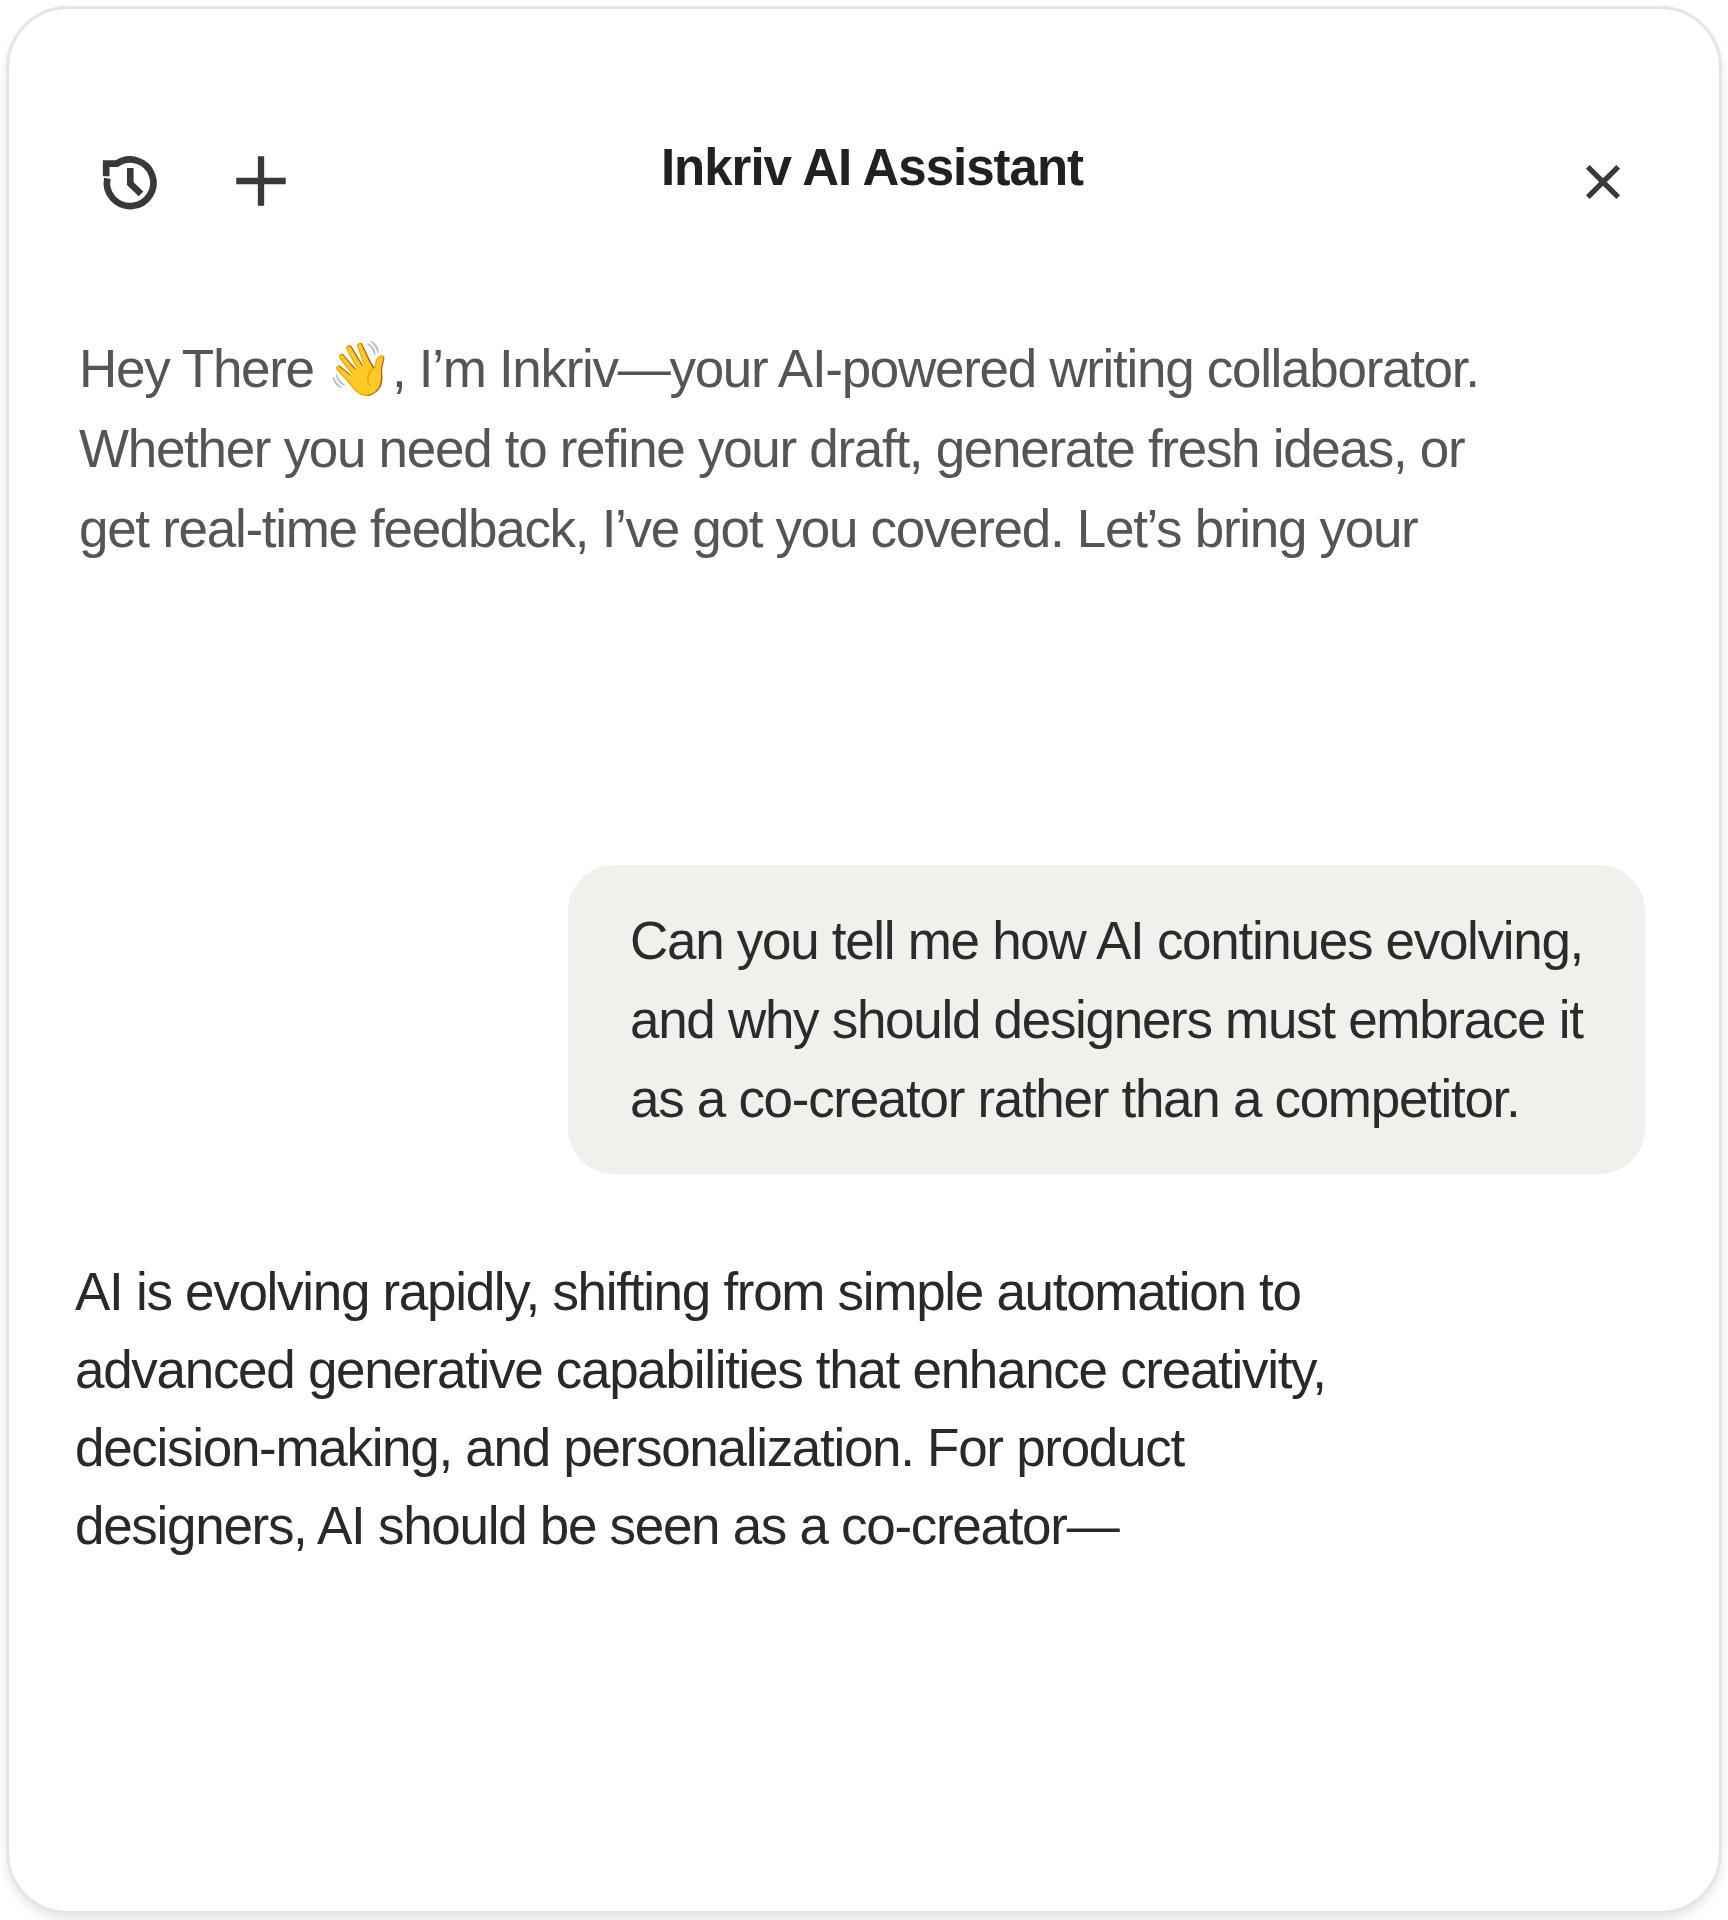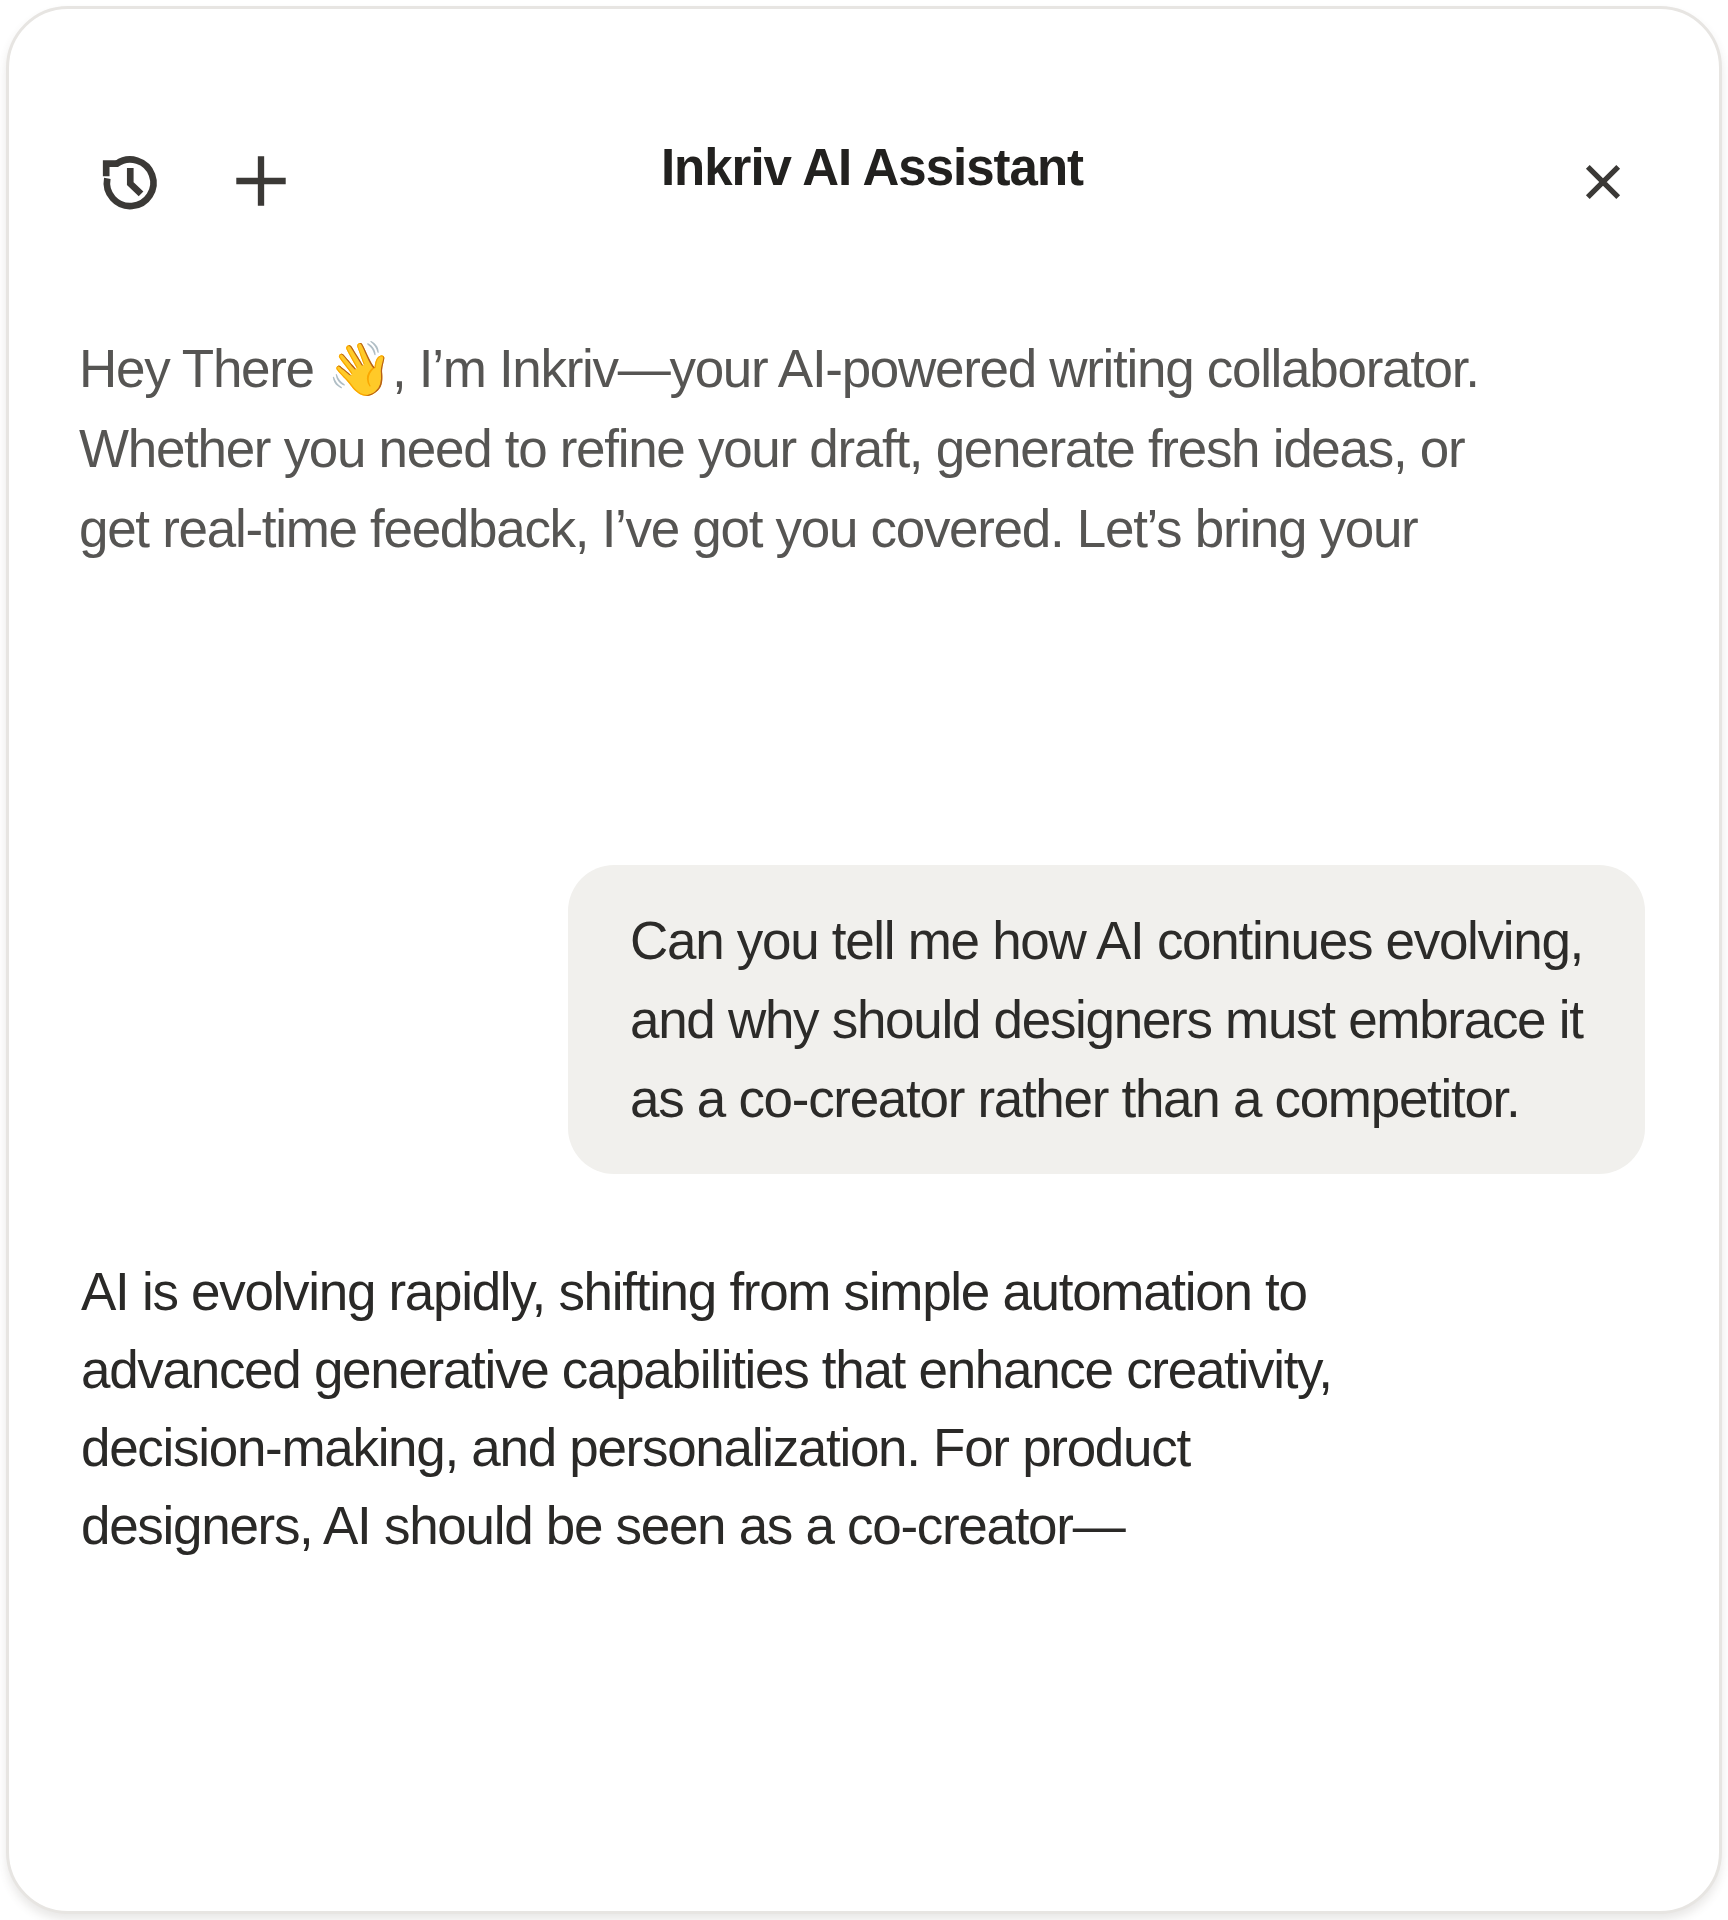--- a/index.html
+++ b/index.html
@@ -76,21 +76,21 @@
     border-radius: 46px;
     padding: 36px 62px;
     font-size: 53px;
     line-height: 79px;
     letter-spacing: -1.3px;
     color: var(--bubble_text, #2c2b29);
   }
 
   .response {
     position: absolute;
-    left: 72px;
+    left: 66px;
     top: 1244px;
     font-size: 53px;
     line-height: 78px;
     letter-spacing: -1.3px;
     color: var(--response_text, #2a2927);
   }
 </style>
 </head>
 <body>
 

